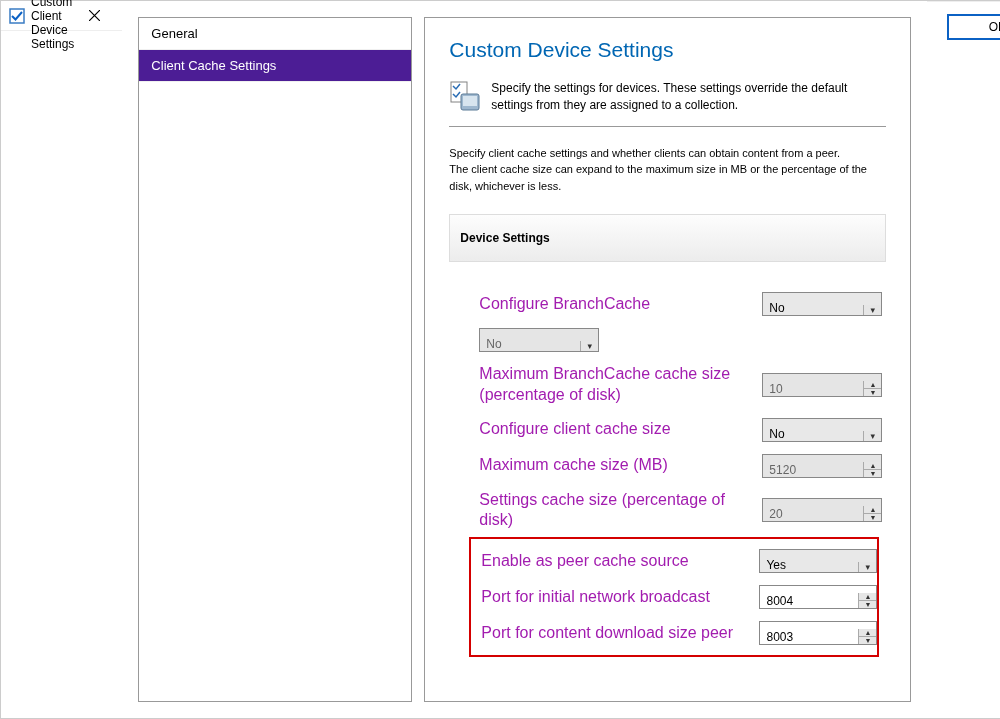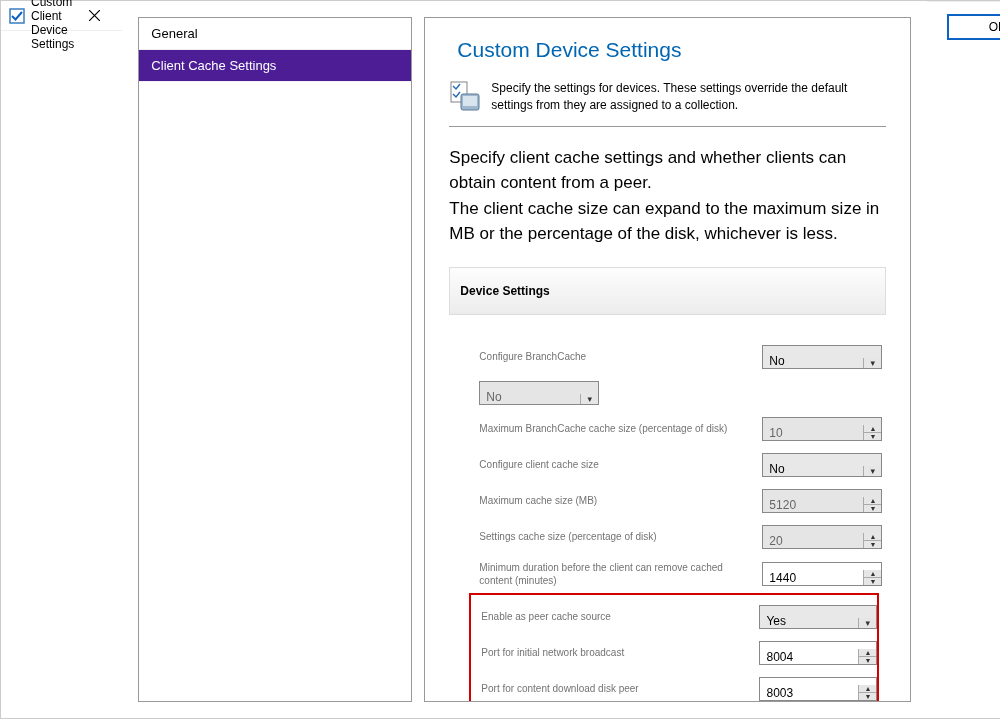--- a/index.html
+++ b/index.html
@@ -79,21 +79,20 @@
       border: 1px solid #999;
       background: #fff;
       padding: 20px 24px;
       overflow-y: auto;
     }
     .main-title {
       font-size: 21px;
       color: #0066b3;
       font-weight: normal;
       margin-bottom: 18px;
-      margin-left: 8px;
     }
     .description-row {
       display: flex;
       gap: 10px;
       align-items: flex-start;
       margin-bottom: 12px;
     }
     .description-icon {
       width: 32px;
       height: 32px;
@@ -103,21 +102,21 @@
       font-size: 12px;
       line-height: 1.4;
       color: #000;
     }
     .hr {
       border: none;
       border-top: 1px solid #999;
       margin: 10px 0 18px 0;
     }
     .help-text {
-      font-size: 17px;
+      font-size: 11px;
       color: #000;
       line-height: 1.5;
       margin-bottom: 20px;
     }
     .section-header {
       background: linear-gradient(to bottom, #fdfdfd, #ececec);
       border: 1px solid #ddd;
       padding: 16px 10px;
       font-weight: bold;
       font-size: 12px;
@@ -127,22 +126,22 @@
       padding: 0 4px 0 30px;
     }
     .setting-row {
       display: flex;
       align-items: center;
       padding: 6px 0;
       gap: 8px;
     }
     .setting-label {
       width: 275px;
-      font-size: 10px;
-      color: #737373;
+      font-size: 16px;
+      color: #a21caf;
       line-height: 1.3;
     }
     .setting-control {
       width: 120px;
       height: 24px;
       display: flex;
       align-items: flex-end;
       border: 1px solid #888;
       font-size: 12px;
       background: #fff;
@@ -316,50 +315,40 @@
           <div class="setting-row">
             <div class="setting-label">Settings cache size (percentage of disk)</div>
             <div class="setting-control disabled">
               <div class="value">20</div>
               <div class="spinner-arrows">
                 <div>▲</div>
                 <div>▼</div>
               </div>
             </div>
           </div>
-          <div class="setting-row">
-            <div class="setting-label">Minimum duration before the client can remove cached content (minutes)</div>
-            <div class="setting-control">
-              <div class="value">1440</div>
-              <div class="spinner-arrows">
-                <div>▲</div>
-                <div>▼</div>
-              </div>
-            </div>
-          </div>
           <div class="highlight-box">
             <div class="setting-row">
               <div class="setting-label">Enable as peer cache source</div>
               <div class="setting-control shaded">
                 <div class="value">Yes</div>
                 <div class="dropdown-arrow">▾</div>
               </div>
             </div>
             <div class="setting-row">
               <div class="setting-label">Port for initial network broadcast</div>
               <div class="setting-control">
                 <div class="value">8004</div>
                 <div class="spinner-arrows">
                   <div>▲</div>
                   <div>▼</div>
                 </div>
               </div>
             </div>
             <div class="setting-row">
-              <div class="setting-label">Port for content download disk peer</div>
+              <div class="setting-label">Port for content download size peer</div>
               <div class="setting-control">
                 <div class="value">8003</div>
                 <div class="spinner-arrows">
                   <div>▲</div>
                   <div>▼</div>
                 </div>
               </div>
             </div>
           </div>
         </div>

